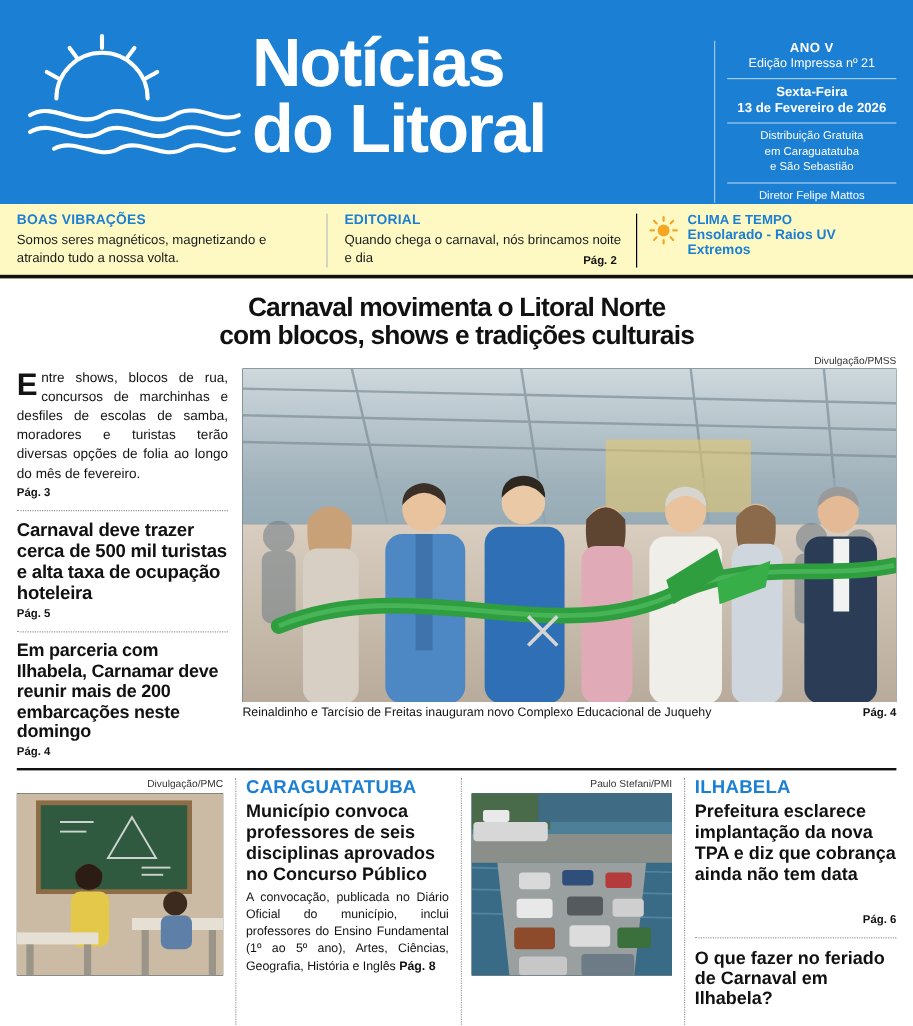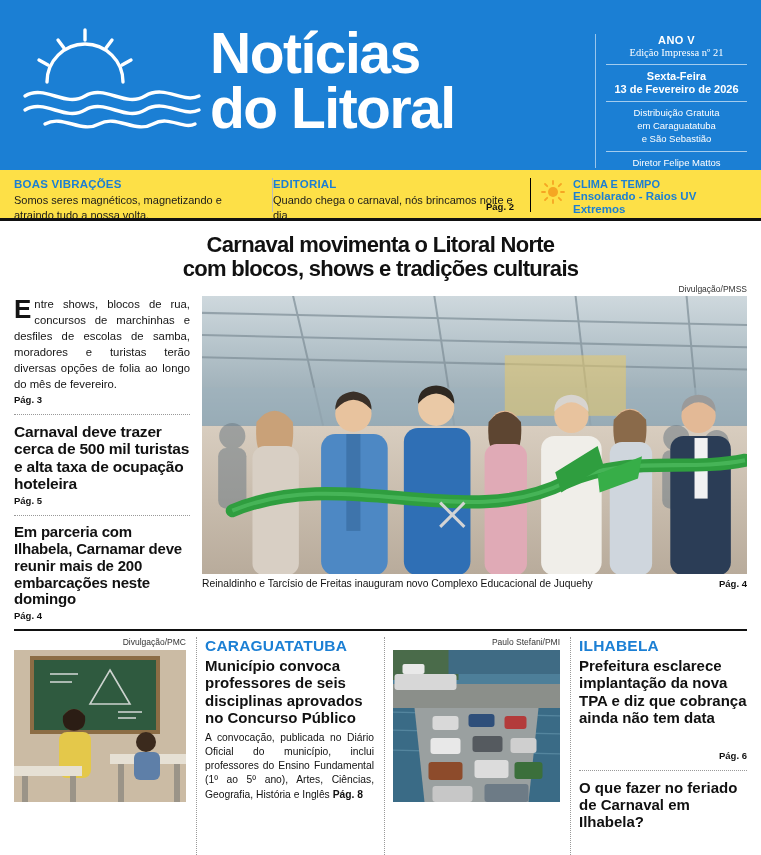--- a/index.html
+++ b/index.html
@@ -48,41 +48,41 @@
     width: 152px;
     flex: 0 0 auto;
     text-align: center;
     color: #ffffff;
     margin-top: 26px;
     padding-left: 10px;
     border-left: 1px solid rgba(255,255,255,0.55);
     min-height: 108px;
   }
   .masthead-info .ano { font-size: 11px; font-weight: bold; letter-spacing: .4px; }
-  .masthead-info .edicao { font-size: 10.5px; margin-top: 1px; font-family: Liberation Serif, serif; }
+  .masthead-info .edicao { font-size: 10.5px; margin-top: 1px; }
   .masthead-info .sep { height: 1px; background: rgba(255,255,255,.6); margin: 6px 0 5px 0; }
   .masthead-info .dia { font-size: 11px; font-weight: bold; }
   .masthead-info .data { font-size: 11px; font-weight: bold; margin-top: 1px; }
   .masthead-info .sep2 { height: 1px; background: rgba(255,255,255,.6); margin: 6px 0 5px 0; }
   .masthead-info .dist { font-size: 9.5px; line-height: 1.35; }
   .masthead-info .sep3 { height: 1px; background: rgba(255,255,255,.6); margin: 6px 0 5px 0; }
   .masthead-info .diretor { font-size: 9.5px; }
 
   
   .strip {
-    height: 51px;
+    height: 62px;
     border-bottom: 3px solid #111;
     display: flex;
     align-items: stretch;
     padding: 8px 14px 6px 14px;
-    background: #fde047;
+    background: #fef9c3;
   }
   .strip-col { padding-right: 12px; }
   .strip-col.c1 { width: 258px; }
-  .strip-col.c2 { width: 258px; border-left: 1px solid #bbb; position: relative; }
+  .strip-col.c2 { width: 258px; border-left: 1px solid #bbb; padding-left: 14px; position: relative; }
   .strip-col.c3 { flex: 1; border-left: 1px solid #000000; padding-left: 10px; display: flex; align-items: flex-start; gap: 8px; }
   .kicker { color: #1b7fd4; font-weight: bold; font-size: 11.5px; letter-spacing: .2px; margin-bottom: 3px; }
   .strip-text { font-size: 11px; line-height: 1.35; color: #1a1a1a; }
   .pag-tag { font-size: 9.5px; font-weight: bold; color: #111; }
   .pag-right { position: absolute; right: 16px; bottom: 0; }
   .sun-icon { margin-top: 2px; }
   .clima-title { color: #1b7fd4; font-weight: bold; font-size: 11px; }
   .clima-val { color: #1b7fd4; font-weight: bold; font-size: 11.5px; line-height: 1.15; }
 
   

